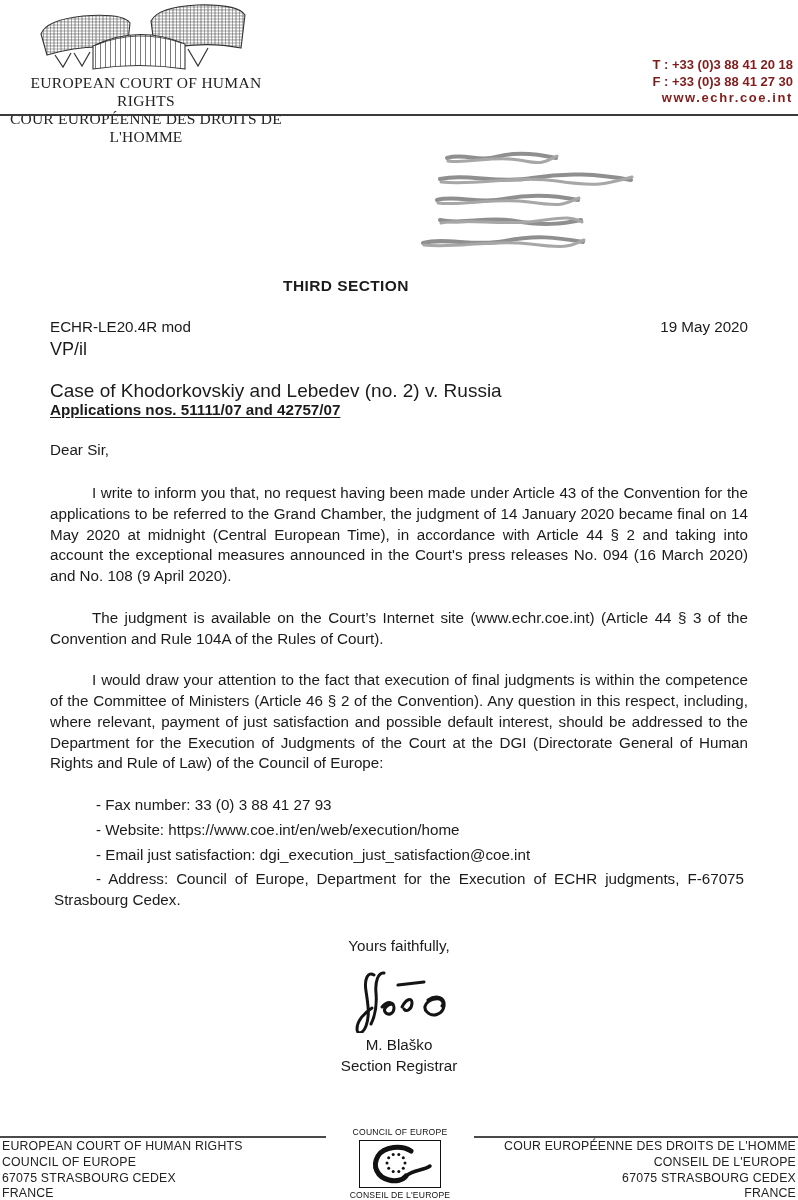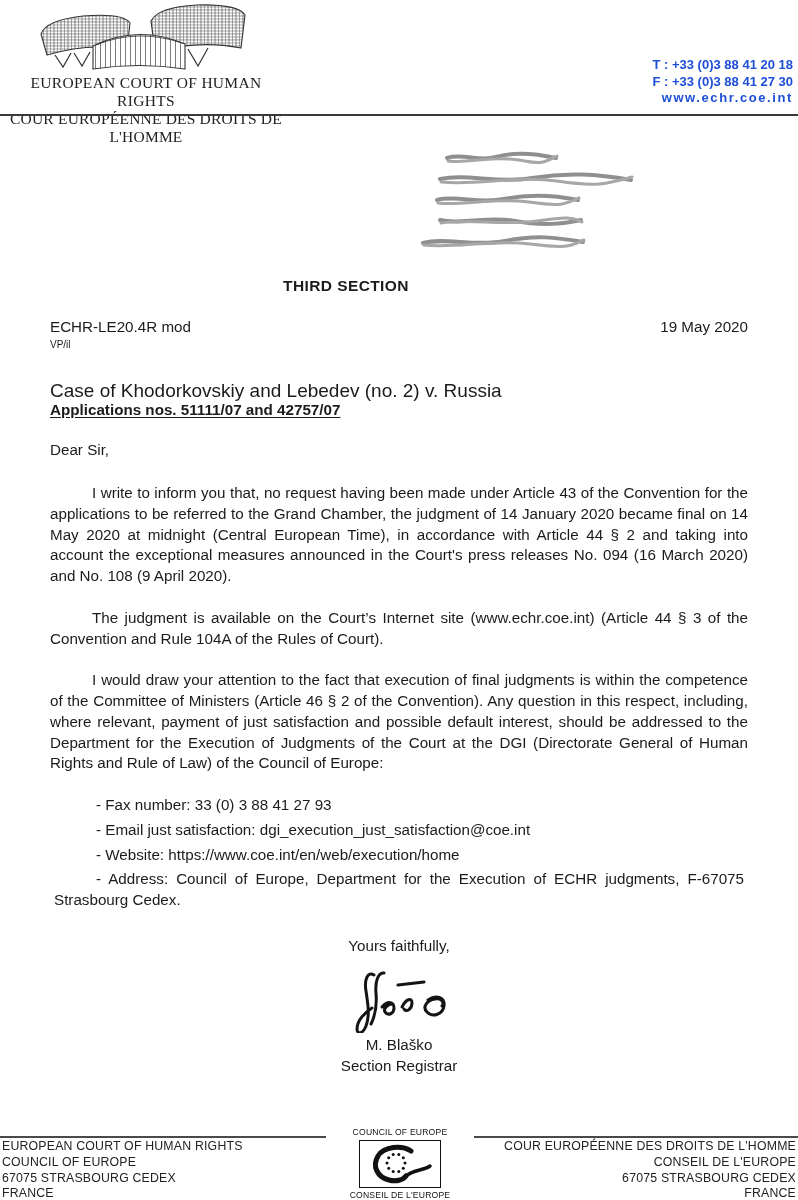--- a/index.html
+++ b/index.html
@@ -6,37 +6,37 @@
   .page{position:relative;width:798px;height:1200px;background:#ffffff;overflow:hidden;
         font-family:"Liberation Sans",sans-serif;color:#1b1b1b;}
 
   
   .building-logo{position:absolute;left:33px;top:4px;}
   .org-titles{position:absolute;left:0;top:74px;width:292px;text-align:center;
               font-family:"Liberation Serif",serif;color:#222;}
   .org-titles .l1{font-size:15.5px;letter-spacing:.3px;line-height:18px;}
   .org-titles .l2{font-size:15.5px;letter-spacing:.2px;line-height:18px;}
   .contact{position:absolute;right:5px;top:57px;text-align:right;font-size:13px;
-           line-height:16.5px;color:#1d4ed8;font-weight:bold;}
+           line-height:16.5px;color:#7f1d1d;font-weight:bold;}
   .contact .www{letter-spacing:1.6px;}
   .header-divider{position:absolute;left:0;top:114px;width:798px;height:2px;background:#3a3a3a;}
 
   
   .recipient-redaction{position:absolute;left:418px;top:149px;}
   .recipient-redaction .row{height:17px;margin-bottom:4px;}
   svg.scribble{filter:blur(.7px);display:block;}
   svg.scribble path{stroke:#8f8f8f;fill:none;stroke-width:4;stroke-linecap:round;}
   svg.scribble path.p2{stroke:#a7a7a7;stroke-width:3;}
 
   
   .section-title{position:absolute;left:0;top:277px;width:692px;text-align:center;
                  font-weight:bold;font-size:15.5px;letter-spacing:.4px;}
   .ref-row{position:absolute;left:50px;top:318px;width:698px;display:flex;
            justify-content:space-between;font-size:15.2px;}
-  .ref2{position:absolute;left:50px;top:339px;font-size:10px;}
+  .ref2{position:absolute;left:50px;top:339px;font-size:18px;}
   .by-email-row{position:absolute;left:460px;top:358px;width:288px;display:flex;
                 align-items:center;font-weight:bold;font-size:15.2px;}
   .by-email-row .gap{flex:1;margin:0 1px;}
   .case-title{position:absolute;left:50px;top:380px;font-weight:normal;font-size:19px;}
   .case-apps{position:absolute;left:50px;top:401px;font-weight:bold;font-size:15.2px;
              text-decoration:underline;text-underline-offset:2px;}
   .salutation{position:absolute;left:50px;top:441px;font-size:15.2px;}
   .body-text{position:absolute;left:50px;top:483px;width:698px;font-size:15.2px;
              line-height:20.8px;text-align:justify;}
   .body-text p{margin:0 0 20.8px 0;text-indent:42px;}
@@ -142,22 +142,22 @@
 
   <div class="case-title">Case of Khodorkovskiy and Lebedev (no. 2) v. Russia</div>
   <div class="case-apps">Applications nos. 51111/07 and 42757/07</div>
   <div class="salutation">Dear Sir,</div>
 
   <div class="body-text">
     <p>I write to inform you that, no request having been made under Article 43 of the Convention for the applications to be referred to the Grand Chamber, the judgment of 14 January 2020 became final on 14 May 2020 at midnight (Central European Time), in accordance with Article 44 § 2 and taking into account the exceptional measures announced in the Court's press releases No. 094 (16 March 2020) and No. 108 (9 April 2020).</p>
     <p>The judgment is available on the Court’s Internet site (www.echr.coe.int) (Article 44 § 3 of the Convention and Rule 104A of the Rules of Court).</p>
     <p>I would draw your attention to the fact that execution of final judgments is within the competence of the Committee of Ministers (Article 46 § 2 of the Convention). Any question in this respect, including, where relevant, payment of just satisfaction and possible default interest, should be addressed to the Department for the Execution of Judgments of the Court at the DGI (Directorate General of Human Rights and Rule of Law) of the Council of Europe:</p>
     <p class="li">- Fax number: 33 (0) 3 88 41 27 93</p>
+    <p class="li">- Website: https://www.coe.int/en/web/execution/home</p>
     <p class="li">- Email just satisfaction: dgi_execution_just_satisfaction@coe.int</p>
-    <p class="li">- Website: https://www.coe.int/en/web/execution/home</p>
     <p class="li">- Address: Council of Europe, Department for the Execution of ECHR judgments, F-67075 Strasbourg Cedex.</p>
   </div>
 
   <div class="signature-block">
     <div>Yours faithfully,</div>
     <svg class="sig" width="110" height="70" viewBox="0 0 110 70">
       <path d="M30,12 C24,8 20,16 22,28 C24,42 26,52 22,63 C19,71 13,72 13,66 C13,58 20,50 28,45"></path>
       <path d="M40,10 C34,9 31,19 32,30 C33,42 31,53 27,61"></path>
       <path d="M38,44 C44,37 50,39 50,45 C50,51 44,53 41,49 C39,46 43,41 49,41"></path>
       <path d="M54,22 L80,19"></path>

